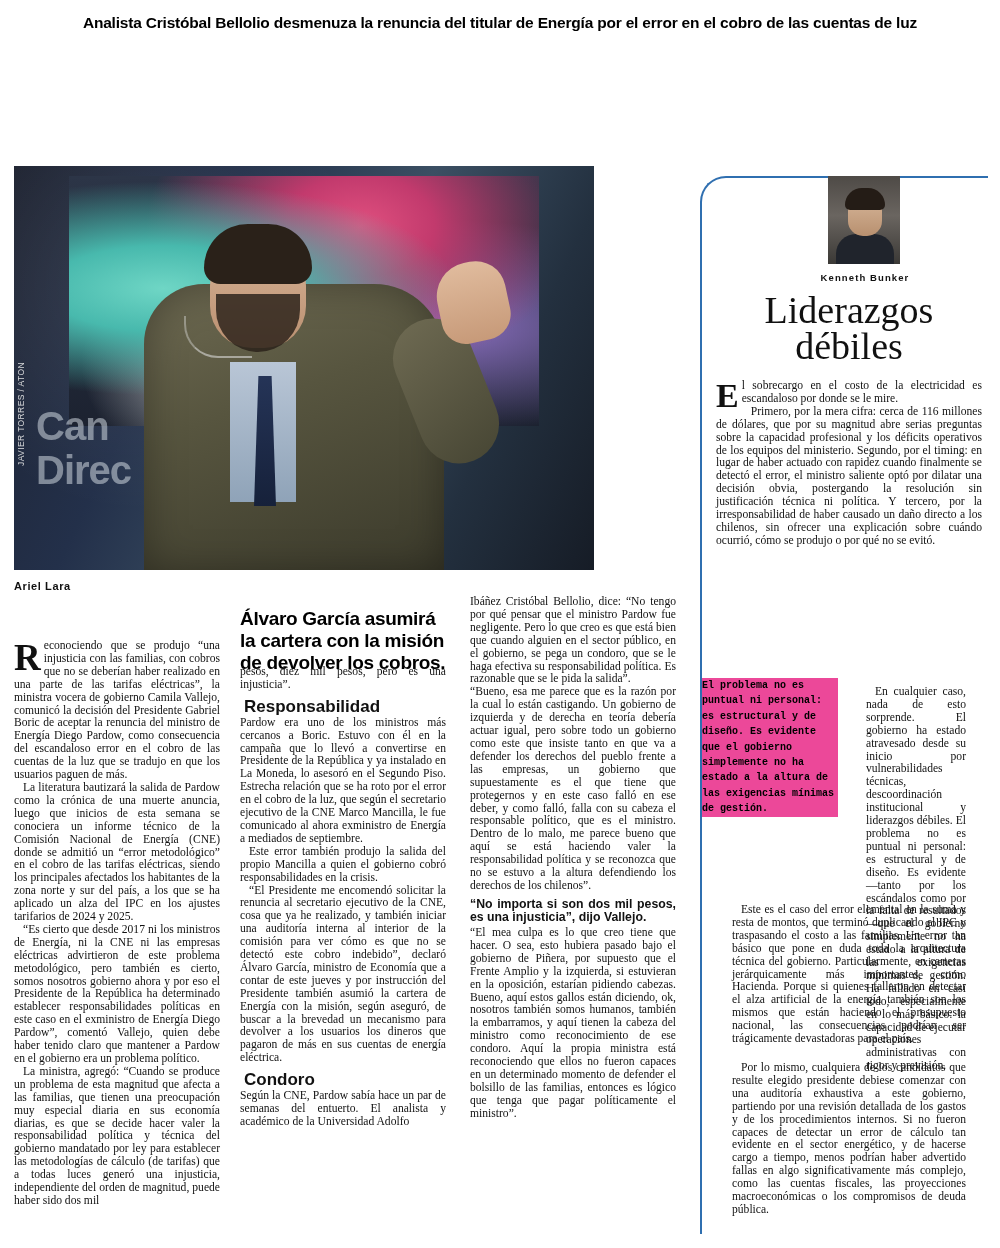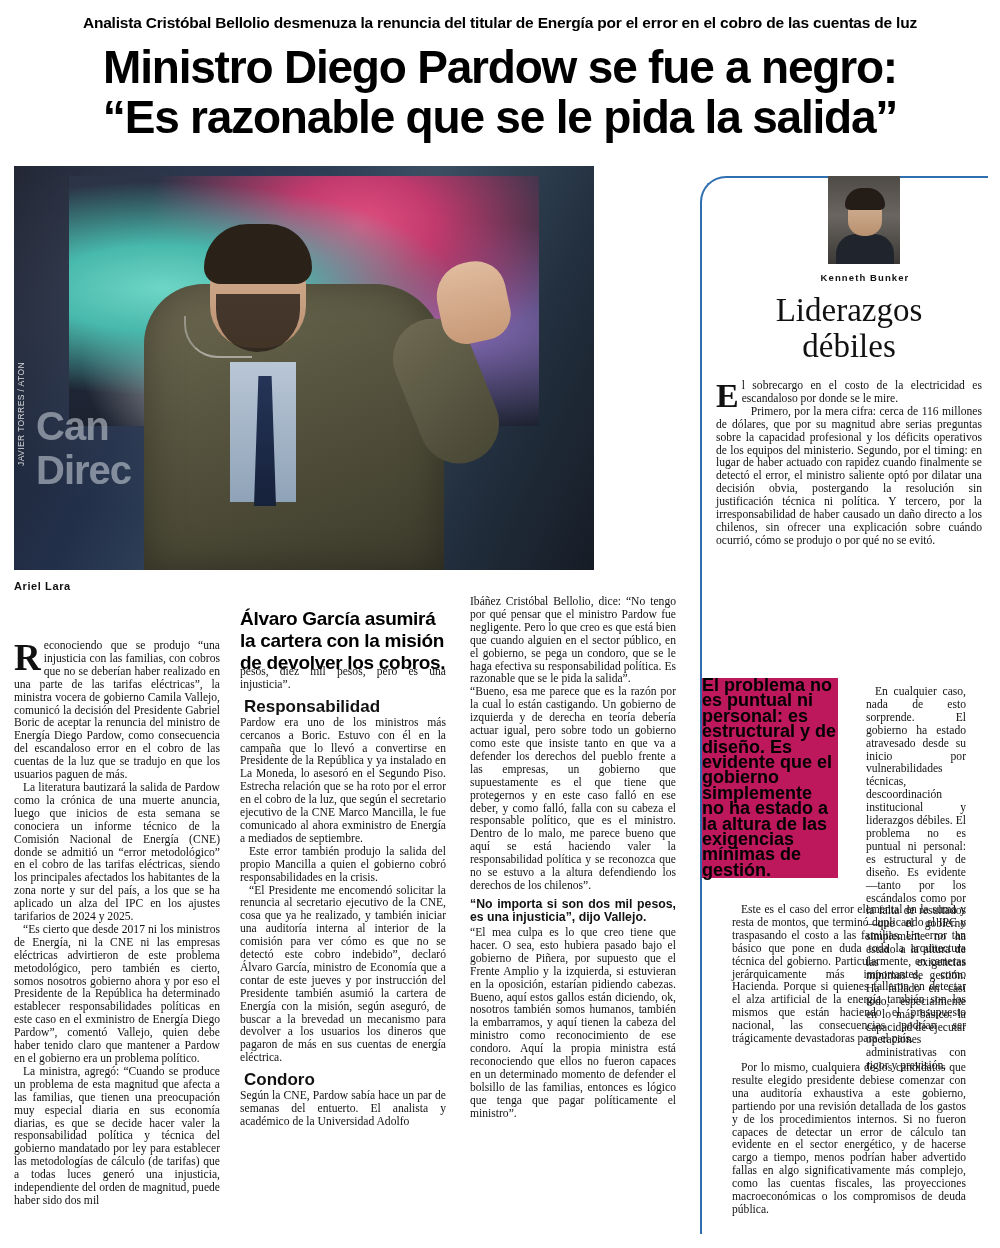--- a/index.html
+++ b/index.html
@@ -185,38 +185,38 @@
     position:absolute;left:8px;top:58px;width:58px;height:34px;background:#20242c;border-radius:20px 20px 0 0;
   }
   .opinion-author{
     position:absolute;left:760px;top:272px;width:210px;text-align:center;
     font-family:"Liberation Sans", sans-serif;
     font-weight:bold;font-size:9.5px;letter-spacing:1.1px;
   }
   .opinion-title{
     position:absolute;left:716px;top:292px;width:266px;text-align:center;
     font-family:"Liberation Serif", serif;
-    font-size:33px;line-height:36px;color:#111;
+    font-size:38px;line-height:36px;color:#111;
   }
   .opinion-body{
     position:absolute;left:716px;top:380px;width:266px;
     font-family:"Liberation Serif", serif;
     font-size:11.6px;line-height:12.9px;text-align:justify;
     -webkit-hyphens:auto;hyphens:auto;
   }
   .opinion-body p{margin:0;text-indent:9px;}
   .opinion-body p.first{text-indent:0;}
   .opinion-body .dropcap2::first-letter{
     float:left;font-size:34px;line-height:27px;font-weight:bold;padding:2px 3px 0 0;
   }
   .opinion-pull{
     position:absolute;left:702px;top:678px;width:136px;
-    font-family:Liberation Sans, sans-serif;
-    font-weight:bold;font-size:18px;line-height:15.4px;color:#000;
-    background:#be185d;
+    font-family:Liberation Mono, monospace;
+    font-weight:bold;font-size:10px;line-height:15.4px;color:#000;
+    background:#ec4899;
   }
   .opinion-body2{
     position:absolute;left:850px;top:670px;width:132px;
     font-family:"Liberation Serif", serif;
     font-size:11.6px;line-height:12.9px;text-align:justify;
     -webkit-hyphens:auto;hyphens:auto;
   }
   .opinion-body3{
     position:absolute;left:716px;top:888px;width:266px;
     font-family:"Liberation Serif", serif;
@@ -225,24 +225,20 @@
   }
   .opinion-body2 p,.opinion-body3 p{margin:16px;text-indent:9px;font-family:Liberation Serif, serif;}
 </style>
 </head>
 <body>
 
 <div class="page">
 
   <div class="kicker">Analista Cristóbal Bellolio desmenuza la renuncia del titular de Energía por el error en el cobro de las cuentas de luz</div>
 
-  <div class="headline">
-    <span>Ministro Diego Pardow se fue a negro:</span>
-    <span class="l2">“Es razonable que se le pida la salida”</span>
-  </div>
 
   <div class="photo-wrap">
     <div class="photo">
       <div class="screen"></div>
       <div class="screentxt">
         <div>Can</div>
         <div>Direc</div>
       </div>
       <div class="figure"></div>
       <div class="shirt"></div>

